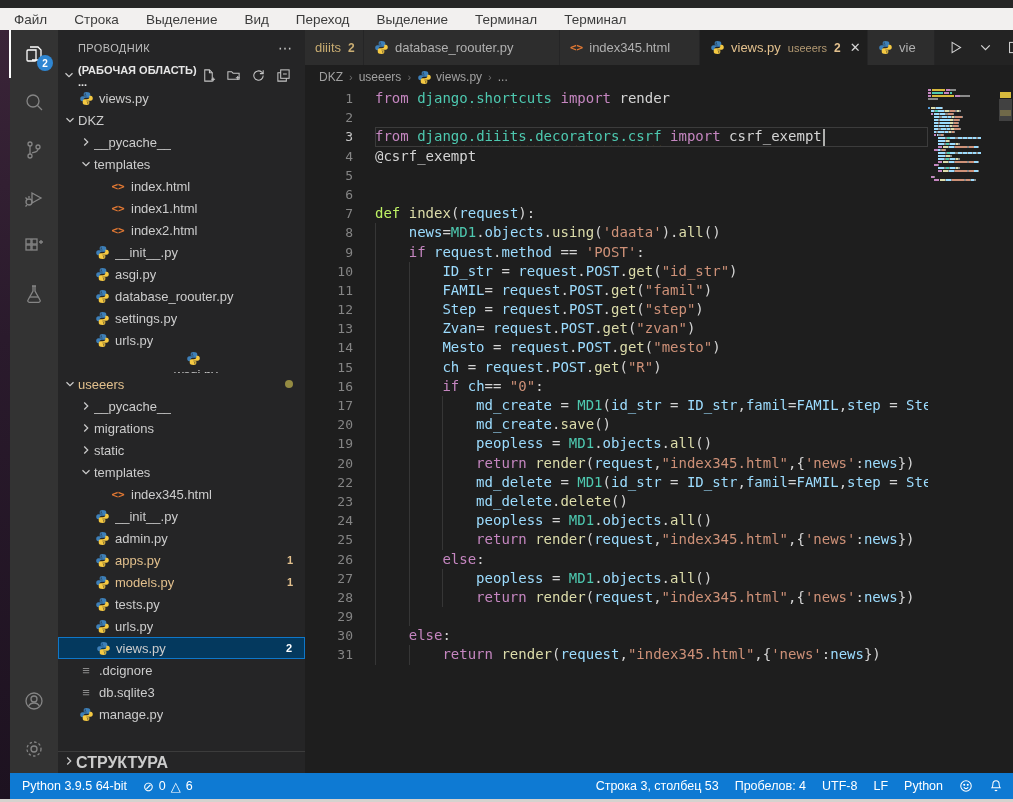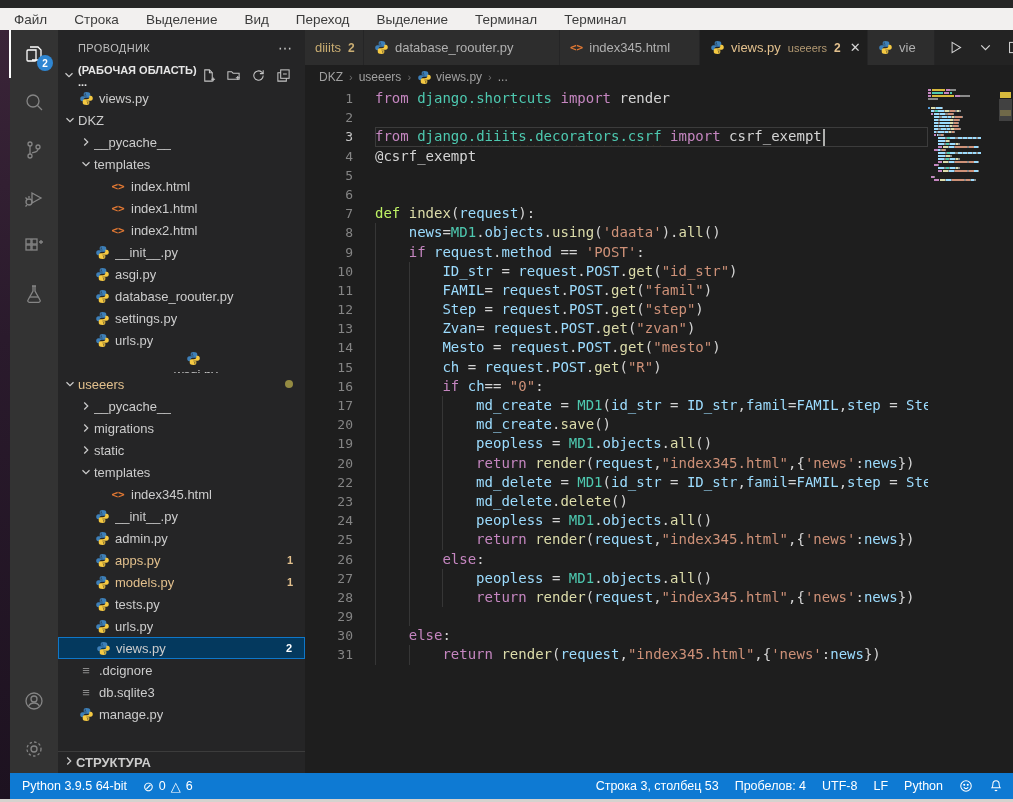--- a/index.html
+++ b/index.html
@@ -40,21 +40,21 @@
   .trow .lbl{overflow:hidden;text-overflow:ellipsis;}
   .trow.modified .lbl{color:#e2c08d;}
   .trow.selected{background:#04395e;border:1px solid #0e77c9;}
   .trow .tbadge{margin-left:auto;margin-right:12px;font-size:11px;font-weight:bold;color:#e2c08d;}
   .trow.selected .tbadge{color:#ffffff;}
   .trow .mdot{margin-left:auto;margin-right:12px;width:8px;height:8px;border-radius:50%;background:#948b42;}
   .ficon svg{width:15px;height:15px;}
   .ficon.htm{color:#e37933;font-weight:bold;font-family:"DejaVu Sans Mono",monospace;font-size:11px;}
   .ficon.txt{color:#8a8a8a;font-size:13px;}
   #outline-row{position:absolute;left:58px;top:751px;width:247px;height:22px;display:flex;align-items:center;
-               font-size:13px;font-weight:bold;color:#cccccc;background:#252526;border-top:1px solid #3c3c3c;padding-left:4px;box-sizing:border-box;}
+               font-size:16px;font-weight:bold;color:#cccccc;background:#252526;border-top:1px solid #3c3c3c;padding-left:4px;box-sizing:border-box;}
   
   #tabbar{left:305px;top:30px;width:708px;height:35px;background:#252526;display:flex;}
   .tab{display:flex;align-items:center;background:#2d2d2d;border-right:1px solid #252526;padding:0 10px;
        box-sizing:border-box;font-size:13px;color:#b0b0b0;overflow:hidden;white-space:nowrap;cursor:pointer;flex:0 0 auto;}
   .tab.active{background:#1e1e1e;}
   .tab .ficon{margin-right:6px;font-size:11px;display:flex;}
   .tab .desc{font-size:11px;margin-left:7px;opacity:.75;}
   .tab .tbadge{font-weight:bold;margin-left:7px;font-size:12px;}
   .tab.mod{color:#c9ad72;}
   .tab.active.mod{color:#e2c08d;}

